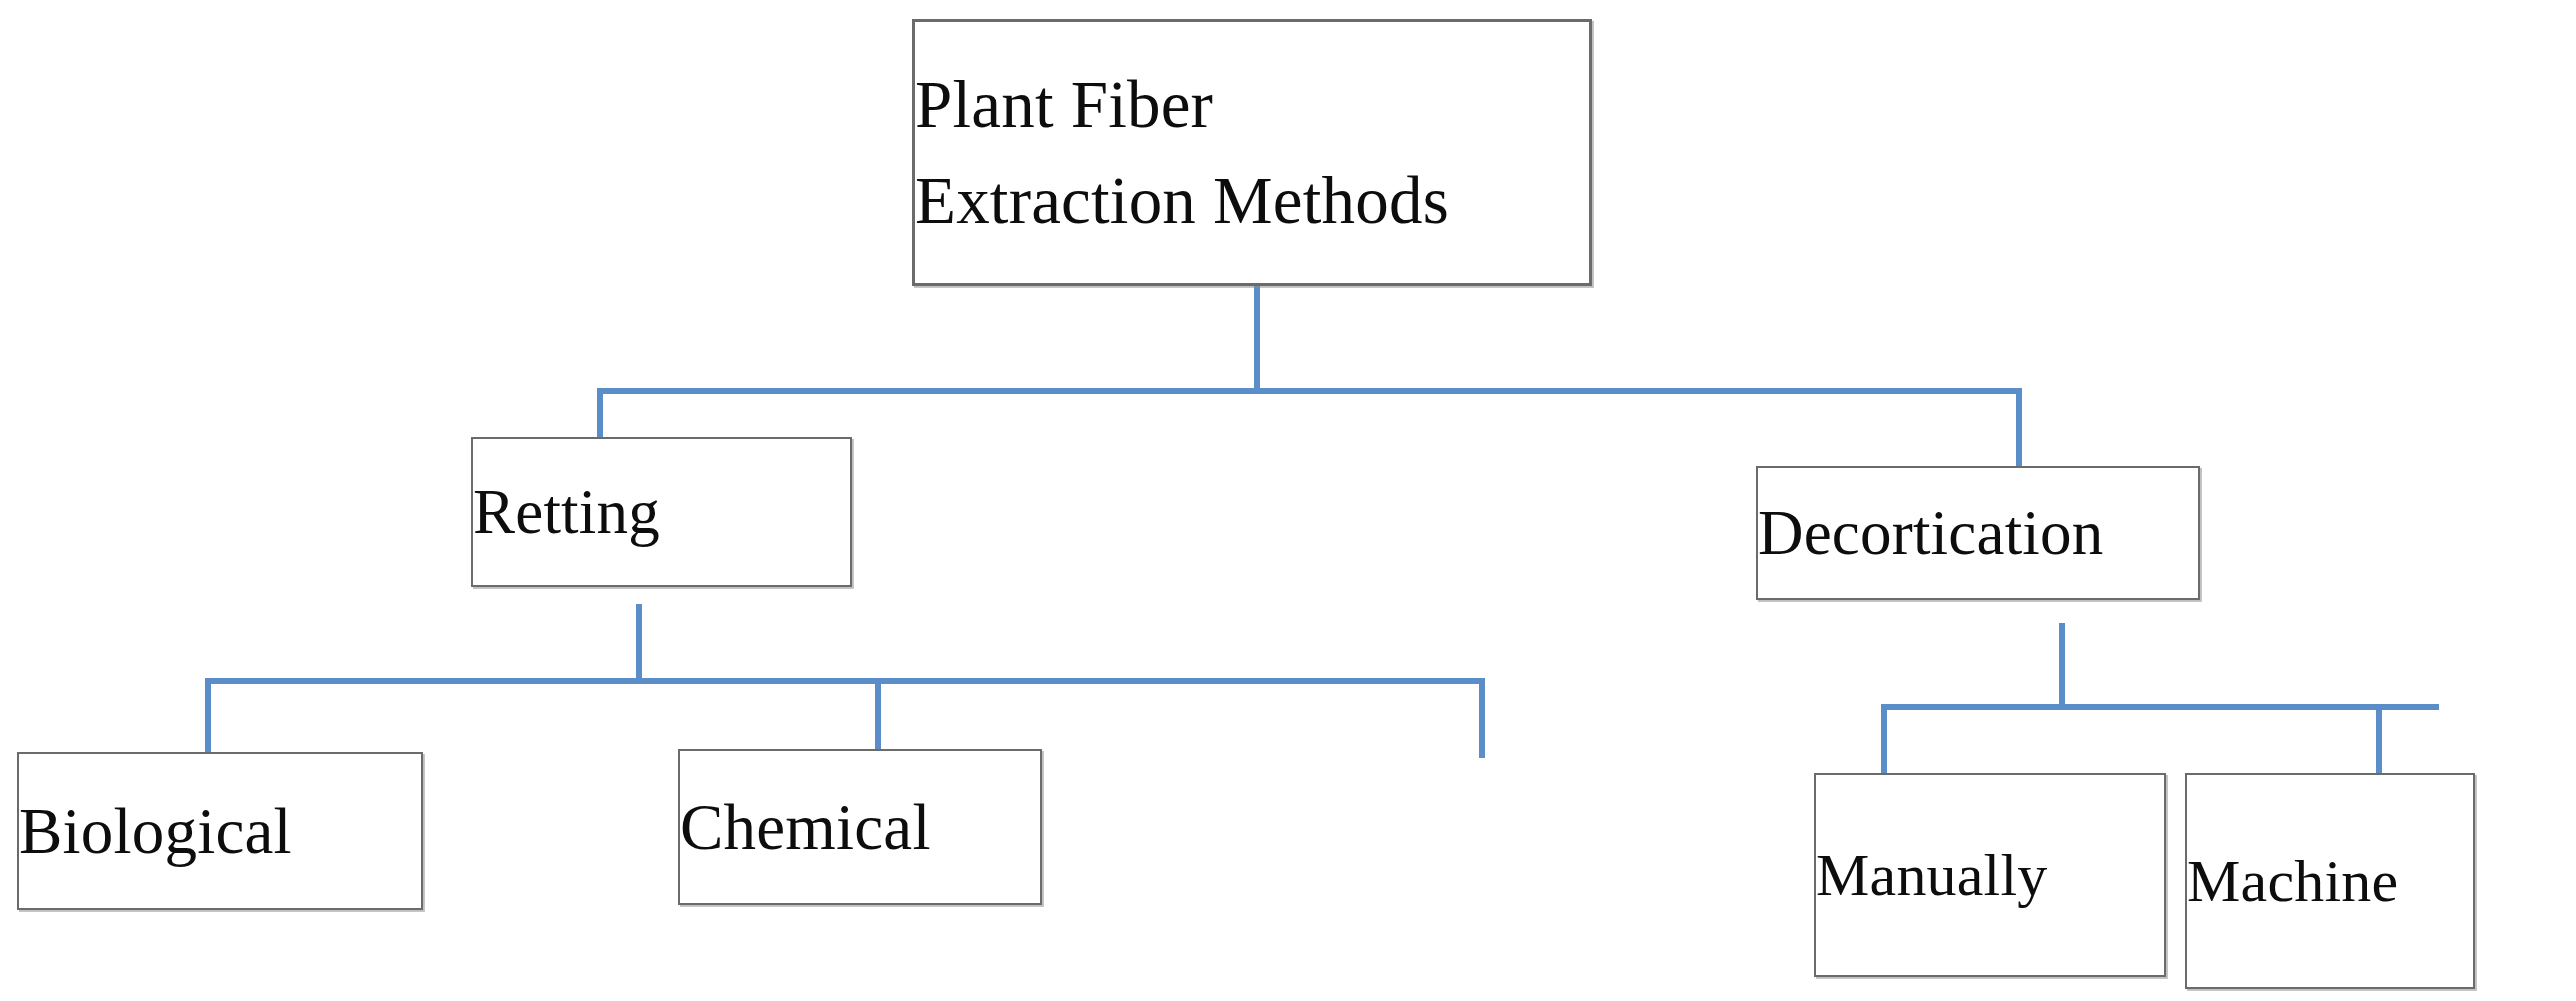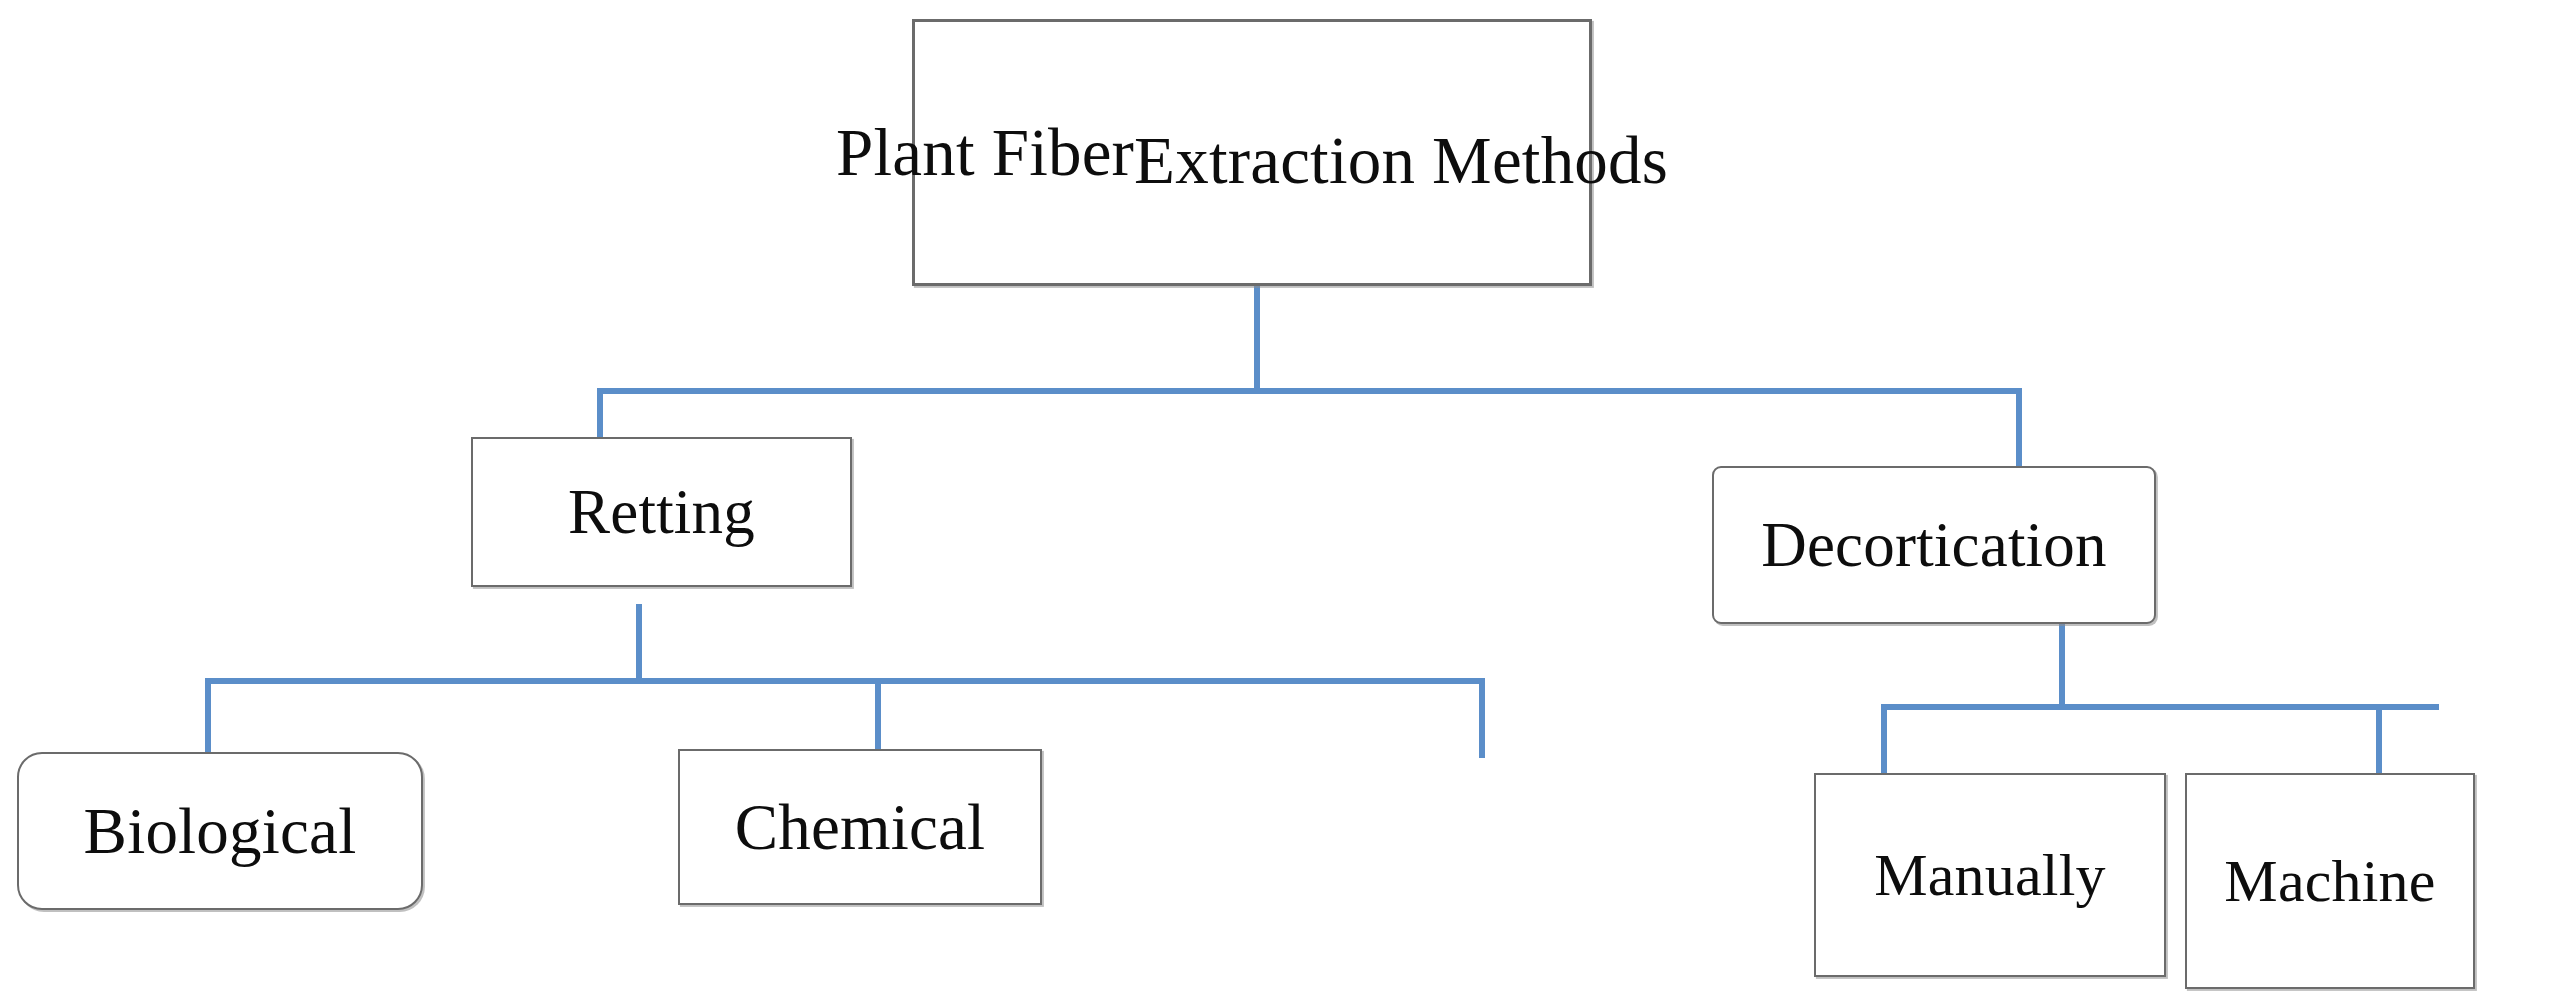--- a/index.html
+++ b/index.html
@@ -22,21 +22,22 @@
     overflow: hidden;
   }
 
   
   .node {
     position: absolute;
     box-sizing: border-box;
     background: #ffffff;
     border: 2.9px solid #6b6b6b;
     display: flex;
-    align-items: center;
+    flex-direction: column;
+    align-items: flex-start;
     justify-content: center;
     text-align: center;
     z-index: 3;
     box-shadow: 1.9px 1.9px 0 rgba(140,140,140,0.55);
   }
   .node .node-label {
     display: block;
     color: #0d0d0d;
     line-height: 1.18;
     white-space: nowrap;
@@ -57,35 +58,33 @@
   
   #node-retting {
     left: 471px;
     top: 437px;
     width: 381px;
     height: 150px;
   }
   #node-retting .node-label { font-size: 63px; }
 
   #node-decortication {
-    left: 1712px;
+    left: 1756px;
     top: 466px;
     width: 444px;
-    height: 158px;
-    border-radius: 9px;
+    height: 134px;
   }
   #node-decortication .node-label { font-size: 63px; }
 
   
   #node-biological {
     left: 17px;
     top: 752px;
     width: 406px;
     height: 158px;
-    border-radius: 25px;
   }
   #node-chemical {
     left: 678px;
     top: 749px;
     width: 364px;
     height: 156px;
   }
   #node-physical {
     left: 1323px;
     top: 750px;

